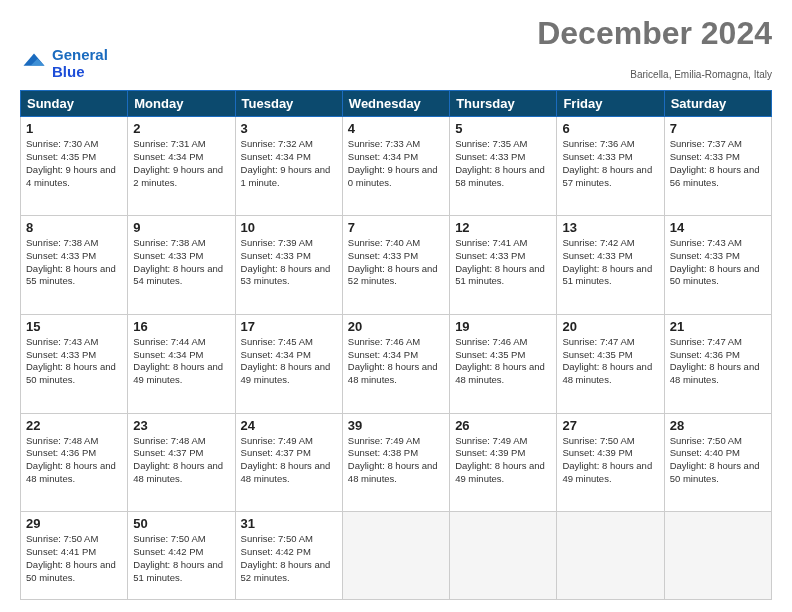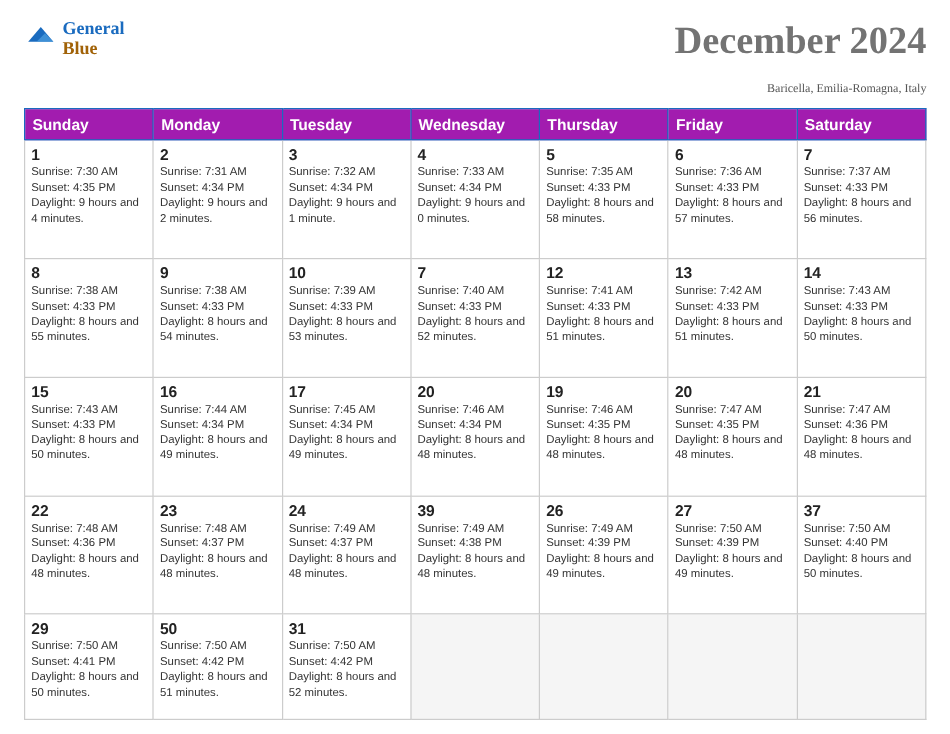--- a/index.html
+++ b/index.html
@@ -13,23 +13,22 @@
     .page {
       width: 792px;
       height: 612px;
       padding: 16px 20px 12px 20px;
       display: flex;
       flex-direction: column;
     }
     .header {
       display: flex;
       justify-content: space-between;
-      align-items: flex-start;
+      align-items: flex-end;
       margin-bottom: 10px;
-      font-family: Liberation Serif, serif;
     }
     .logo {
       display: flex;
       align-items: center;
       gap: 4px;
     }
     .logo-text {
       font-size: 15px;
       font-weight: bold;
       line-height: 1.1;
@@ -57,21 +56,21 @@
       margin-top: 18px;
     }
     .calendar {
       flex: 1;
       border: 1px solid #ccc;
       border-collapse: collapse;
       width: 100%;
       table-layout: fixed;
     }
     .calendar th {
-      background-color: #a21caf;
+      background-color: #0c4a6e;
       color: #fff;
       text-align: left;
       padding: 5px 6px;
       font-size: 13px;
       font-weight: bold;
       border: 1px solid #1a6bbf;
       margin-left: 31px;
     }
     .calendar td {
       border: 1px solid #ccc;
@@ -106,21 +105,21 @@
 
 <div class="page">
   <div class="header">
     <div class="logo">
       <svg class="logo-icon" viewBox="0 0 32 32">
         <polygon points="16,4 28,18 4,18" fill="#1a6bbf"></polygon>
         <polygon points="20,10 28,18 12,18" fill="#4fa0e0" opacity="0.7"></polygon>
       </svg>
       <div class="logo-text">
         <div><span>General</span></div>
-        <div><span style="color:#a16207">Blue</span></div>
+        <div><span style="color:#1d4ed8">Blue</span></div>
       </div>
     </div>
     <div class="title-area">
       <div class="month-title">December 2024</div>
       <div class="subtitle">Baricella, Emilia-Romagna, Italy</div>
     </div>
   </div>
 
   <table class="calendar">
     <thead>
@@ -244,21 +243,21 @@
           </td>
           <td>
             <span class="day-num">26</span>
             <div class="day-info">Sunrise: 7:49 AM<br>Sunset: 4:39 PM<br>Daylight: 8 hours and 49 minutes.</div>
           </td>
           <td>
             <span class="day-num">27</span>
             <div class="day-info">Sunrise: 7:50 AM<br>Sunset: 4:39 PM<br>Daylight: 8 hours and 49 minutes.</div>
           </td>
           <td>
-            <span class="day-num">37</span>
+            <span class="day-num">28</span>
             <div class="day-info">Sunrise: 7:50 AM<br>Sunset: 4:40 PM<br>Daylight: 8 hours and 50 minutes.</div>
           </td>
         </tr>
         <tr class="last-row">
           <td>
             <span class="day-num">29</span>
             <div class="day-info">Sunrise: 7:50 AM<br>Sunset: 4:41 PM<br>Daylight: 8 hours and 50 minutes.</div>
           </td>
           <td>
             <span class="day-num">50</span>

